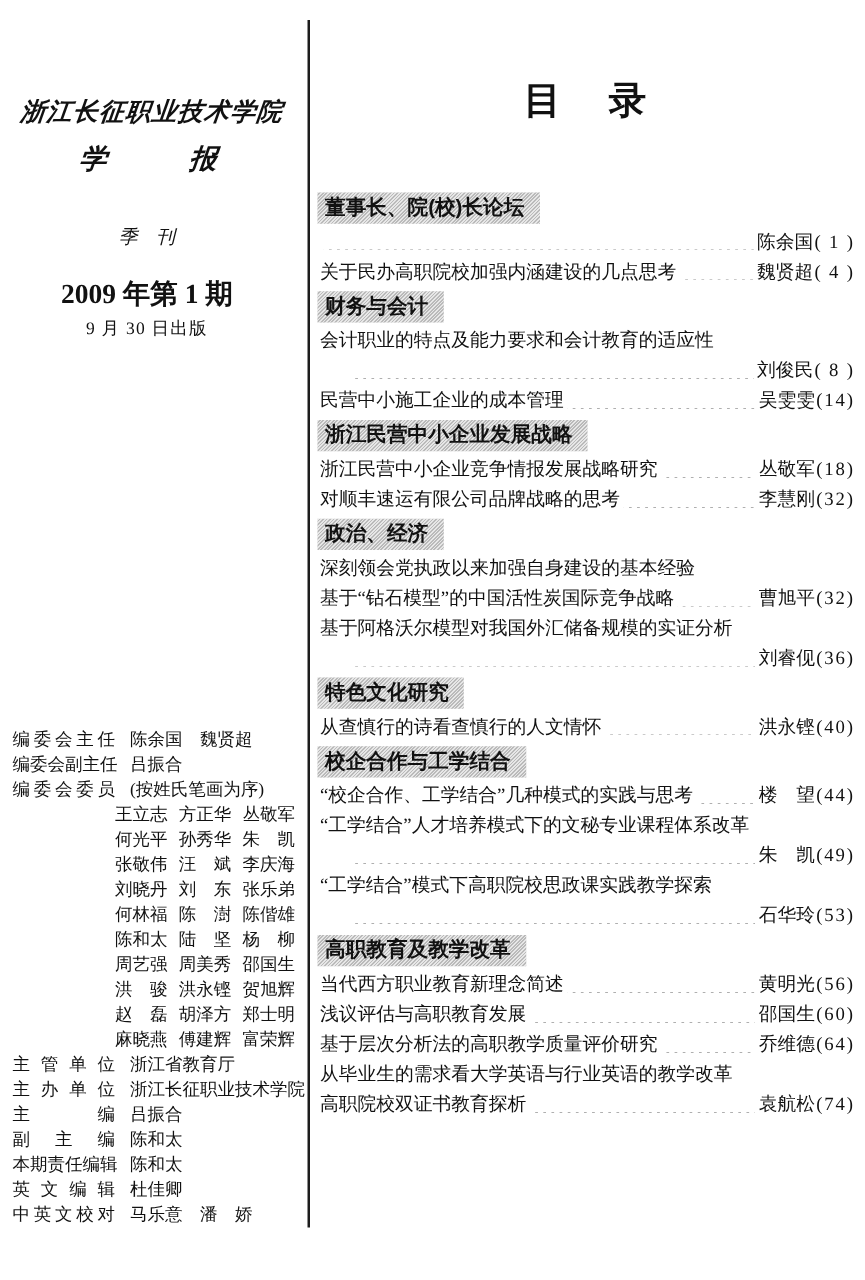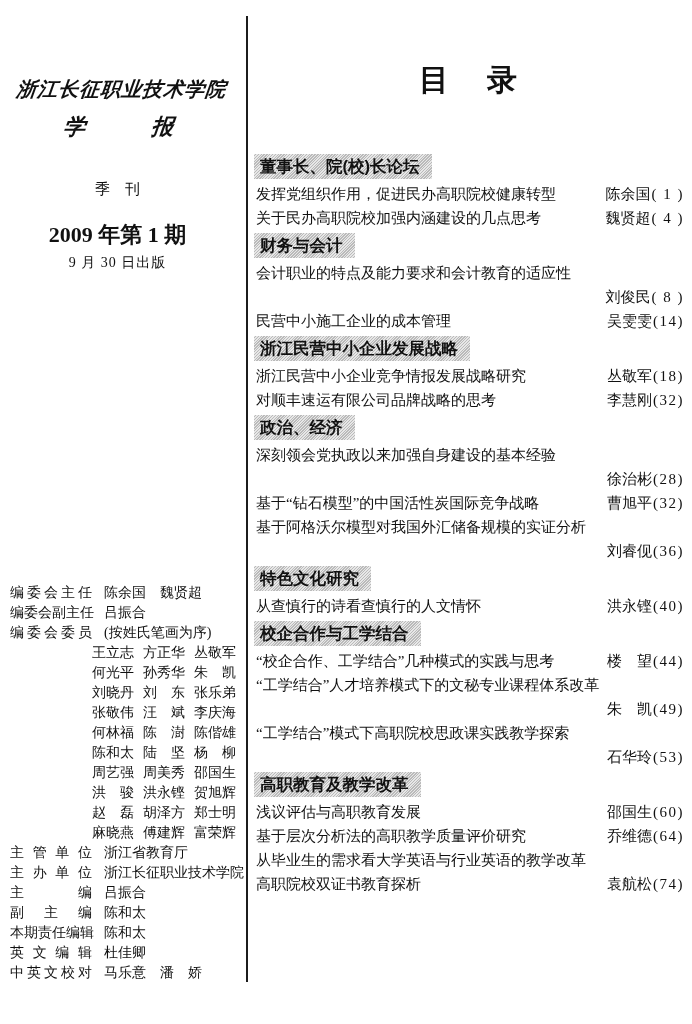--- a/index.html
+++ b/index.html
@@ -11,21 +11,21 @@
   }
   .divider{position:absolute;left:246px;top:16px;height:966px;width:2px;background:#1c1c1c;}
 
   
   .left{position:absolute;left:0;top:0;width:247px;height:100%;}
   .jname{position:absolute;top:76px;left:4px;right:8px;text-align:center;
          font-size:20px;font-weight:bold;letter-spacing:1px;
          font-style:italic;transform:skewX(-6deg);white-space:nowrap;}
   .jname2{position:absolute;top:112px;left:0;right:10px;text-align:center;
          font-size:22px;font-weight:bold;font-style:italic;transform:skewX(-6deg);}
-  .freq{position:absolute;top:180px;left:0;right:12px;text-align:center;font-size:15px;}
+  .freq{position:absolute;top:180px;left:0;right:12px;text-align:center;font-size:15px;font-style:italic;}
   .issue{position:absolute;top:220px;left:0;right:12px;text-align:center;
          font-size:22px;font-weight:bold;font-family:"Liberation Serif",serif;}
   .pubdate{position:absolute;top:254px;left:0;right:12px;text-align:center;font-size:14px;letter-spacing:1px;}
 
   .editorial{position:absolute;top:583px;left:10px;right:8px;font-size:14px;line-height:20px;}
   .ed-row{display:flex;white-space:nowrap;}
   .ed-label{display:inline-block;width:82px;text-align:justify;text-align-last:justify;flex:0 0 82px;}
   .ed-value{margin-left:12px;}
   .member-row{display:flex;margin-left:82px;}
   .member{display:inline-block;width:42px;margin-right:9px;white-space:nowrap;}
@@ -81,30 +81,30 @@
           <span class="member">王立志</span>
           <span class="member">方正华</span>
           <span class="member">丛敬军</span>
         </div>
         <div class="member-row">
           <span class="member">何光平</span>
           <span class="member">孙秀华</span>
           <span class="member">朱　凯</span>
         </div>
         <div class="member-row">
+          <span class="member">张敬伟</span>
+          <span class="member">汪　斌</span>
+          <span class="member">李庆海</span>
+        </div>
+        <div class="member-row">
           <span class="member">刘晓丹</span>
           <span class="member">刘　东</span>
           <span class="member">张乐弟</span>
         </div>
         <div class="member-row">
-          <span class="member">张敬伟</span>
-          <span class="member">汪　斌</span>
-          <span class="member">李庆海</span>
-        </div>
-        <div class="member-row">
           <span class="member">何林福</span>
           <span class="member">陈　澍</span>
           <span class="member">陈偕雄</span>
         </div>
         <div class="member-row">
           <span class="member">陈和太</span>
           <span class="member">陆　坚</span>
           <span class="member">杨　柳</span>
         </div>
         <div class="member-row">
@@ -157,21 +157,20 @@
         </div>
       </div>
   </aside>
 
   <main class="right">
     <h1 class="toc-title">目　录</h1>
     <div id="toc-sections">
         <section class="sec">
           <div><h2 class="sec-heading">董事长、院(校)长论坛</h2></div>
           <div class="entry-line">
-            <span class="etitle">发挥党组织作用，促进民办高职院校健康转型</span>
             <span class="eleader"></span>
             <span class="eauthor">陈余国</span>
             <span class="epage">( 1 )</span>
           </div>
           <div class="entry-line">
             <span class="etitle">关于民办高职院校加强内涵建设的几点思考</span>
             <span class="eleader"></span>
             <span class="eauthor">魏贤超</span>
             <span class="epage">( 4 )</span>
           </div>
@@ -203,25 +202,20 @@
             <span class="etitle">对顺丰速运有限公司品牌战略的思考</span>
             <span class="eleader"></span>
             <span class="eauthor">李慧刚</span>
             <span class="epage">(32)</span>
           </div>
         </section>
         <section class="sec">
           <div><h2 class="sec-heading">政治、经济</h2></div>
           <div class="entry-title">深刻领会党执政以来加强自身建设的基本经验</div>
           <div class="entry-line">
-            <span class="eleader indent"></span>
-            <span class="eauthor">徐治彬</span>
-            <span class="epage">(28)</span>
-          </div>
-          <div class="entry-line">
             <span class="etitle">基于“钻石模型”的中国活性炭国际竞争战略</span>
             <span class="eleader"></span>
             <span class="eauthor">曹旭平</span>
             <span class="epage">(32)</span>
           </div>
           <div class="entry-title">基于阿格沃尔模型对我国外汇储备规模的实证分析</div>
           <div class="entry-line">
             <span class="eleader indent"></span>
             <span class="eauthor">刘睿伣</span>
             <span class="epage">(36)</span>
@@ -252,20 +246,26 @@
           </div>
           <div class="entry-title">“工学结合”模式下高职院校思政课实践教学探索</div>
           <div class="entry-line">
             <span class="eleader indent"></span>
             <span class="eauthor">石华玲</span>
             <span class="epage">(53)</span>
           </div>
         </section>
         <section class="sec">
           <div><h2 class="sec-heading">高职教育及教学改革</h2></div>
+          <div class="entry-line">
+            <span class="etitle">当代西方职业教育新理念简述</span>
+            <span class="eleader"></span>
+            <span class="eauthor">黄明光</span>
+            <span class="epage">(56)</span>
+          </div>
           <div class="entry-line">
             <span class="etitle">浅议评估与高职教育发展</span>
             <span class="eleader"></span>
             <span class="eauthor">邵国生</span>
             <span class="epage">(60)</span>
           </div>
           <div class="entry-line">
             <span class="etitle">基于层次分析法的高职教学质量评价研究</span>
             <span class="eleader"></span>
             <span class="eauthor">乔维德</span>

